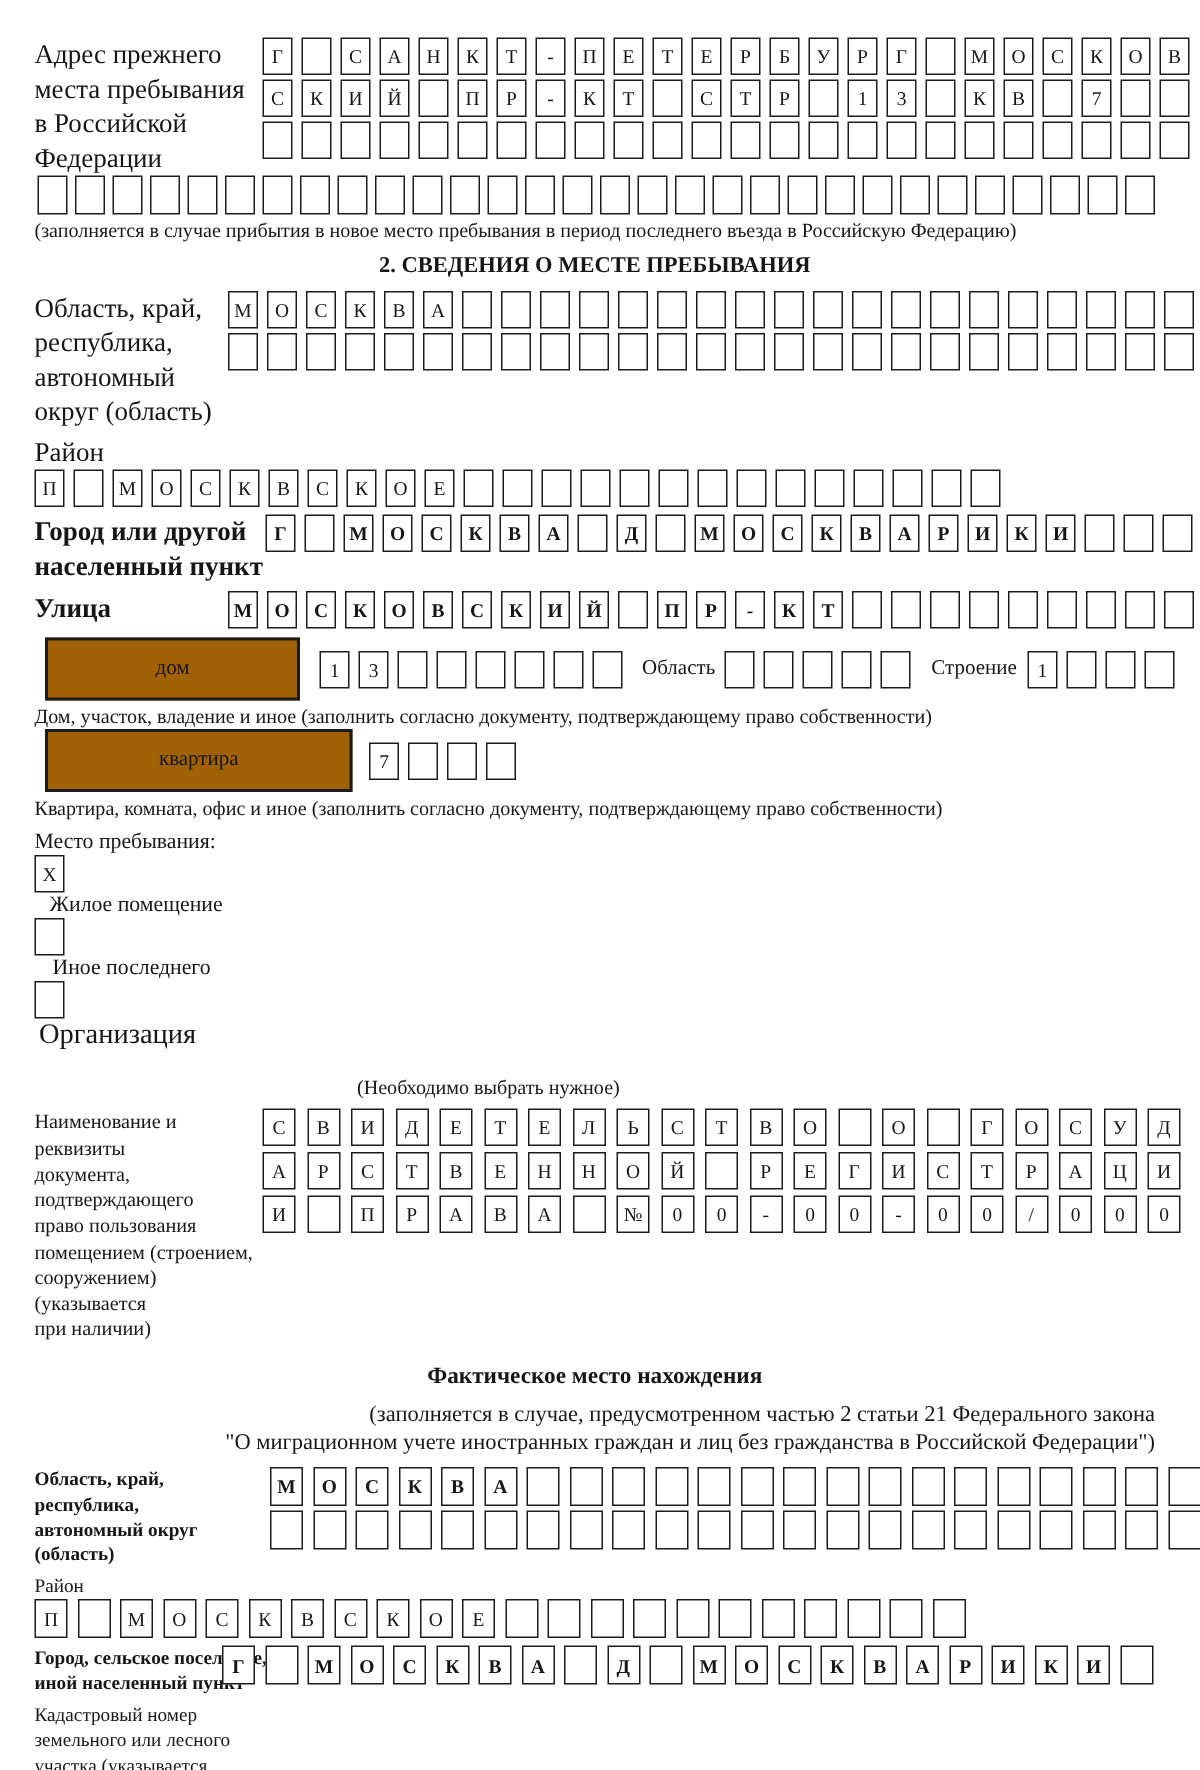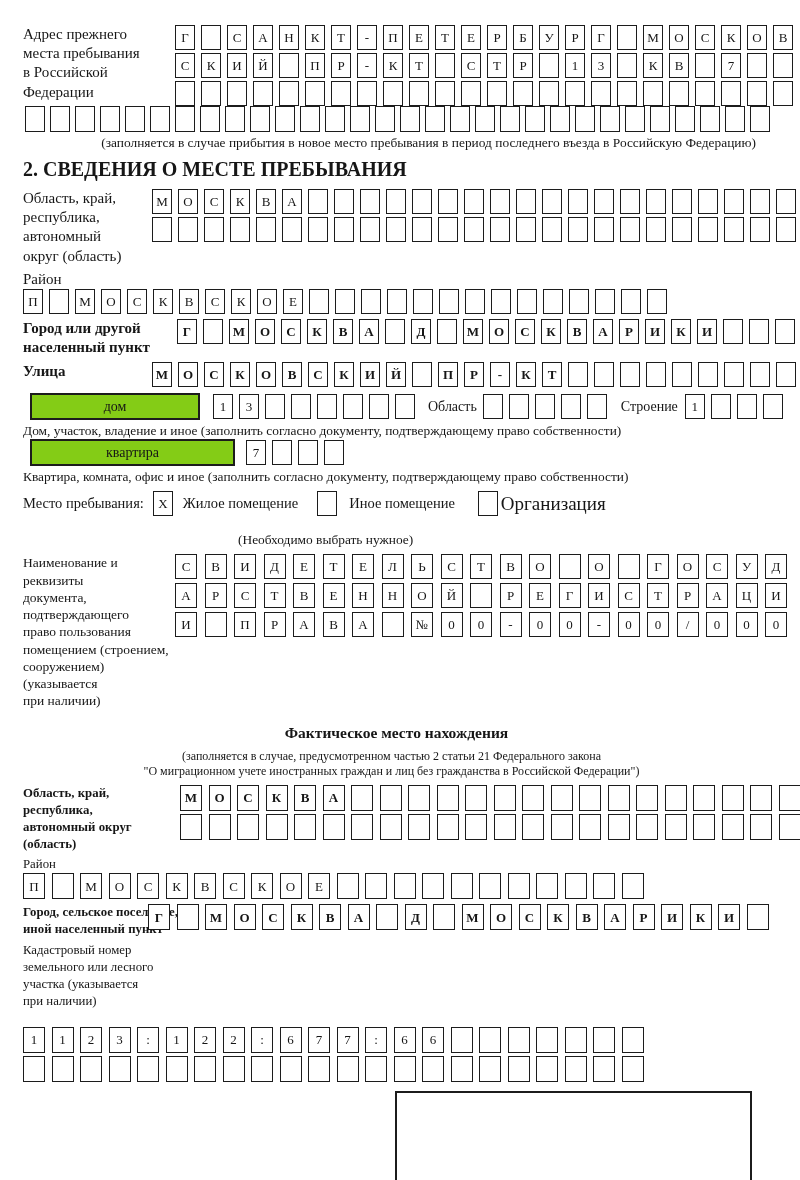--- a/index.html
+++ b/index.html
@@ -4,43 +4,43 @@
 <style>
   html,body{margin:0;padding:0;background:#fff;}
   .sheet{
     position:relative; width:800px; height:1180px; overflow:hidden;
     box-sizing:border-box; padding:25px 0 0 23px;
     background:#fff; color:#161616;
     font-family:"Liberation Serif","DejaVu Serif",serif;
   }
   .hdr-note{ text-align:right; padding-right:45px; font-size:15px; margin-bottom:19px;}
   .frow{ display:flex; align-items:flex-start; }
-  .lbl{ font-size:15px; line-height:1.28; white-space:pre-line; flex:0 0 auto;}
+  .lbl{ font-size:18px; line-height:1.28; white-space:pre-line; flex:0 0 auto;}
   .lbl.small{ font-size:12.8px; line-height:1.32; white-space:pre;}
   .cellcol{ display:flex; flex-direction:column; gap:3px;}
   .cells{ display:flex; gap:6px; flex-wrap:nowrap;}
   .cells .cell{
     box-sizing:border-box; flex:0 0 auto; width:20px; height:25px;
     border:1.8px solid #1c1c1c; display:inline-flex; align-items:center;
     justify-content:center; font-size:13px; line-height:1; background:#fff;
   }
   .cells.free{ gap:5px;} .cells.free .cell{ height:26px;}
   .cells.doc{ gap:7.5px;} .cells.doc .cell{ width:22px;}
   .cells.fwide{ gap:6.5px;} .cells.fwide .cell{ width:22px; height:26px;}
   .caption{ font-size:13.4px; margin-top:3px;}
-  .caption.center{ text-align:right; padding-right:44px;}
-  .h-sec{ text-align:left; font-weight:bold; font-size:20px; margin:7px 30px 8px 0;}
+  .caption.center{ text-align:left; padding-right:44px;}
+  .h-sec{ text-align:center; font-weight:bold; font-size:15px; margin:7px 30px 8px 0;}
   .namedbox{
-    box-sizing:border-box; border:2px solid #1c1c1c; height:27px;
+    box-sizing:border-box; border:2px solid #1c1c1c; height:42px;
     display:inline-flex; align-items:center; justify-content:center;
-    font-size:14px; flex:0 0 auto; background:#84cc16;
+    font-size:14px; flex:0 0 auto; background:#a16207;
   }
   .inline-lbl{ font-size:14px; padding-top:4px;}
   .fact-title{ text-align:center; font-weight:bold; font-size:15.5px; margin:14px 30px 7px 0;}
-  .fact-sub{ text-align:center; font-size:12px; padding-right:40px; line-height:1.3;}
+  .fact-sub{ text-align:right; font-size:15px; padding-right:30px; line-height:1.3;}
   .stamp{ box-sizing:border-box; margin:9px 0 0 372px; width:357px; height:175px; border:2px solid #1c1c1c; background:#fff;} .mt3{margin-top:0;} .mt4{margin-top:4px;flex-direction:column;} .mt5{margin-top:5px;font-weight:bold;} .mt6{margin-top:6px;}
 </style>
 </head>
 <body>
 
 <div class="sheet">
 
 
   <div class="frow">
     <div class="lbl" style="width:152px;">Адрес прежнего
@@ -354,30 +354,30 @@
     <div class="namedbox" style="width:205px;">квартира</div>
     <div class="cells" style="margin-left:11px;">
         <span class="cell">7</span>
         <span class="cell"></span>
         <span class="cell"></span>
         <span class="cell"></span>
       </div>
   </div>
   <div class="caption">Квартира, комната, офис и иное (заполнить согласно документу, подтверждающему право собственности)</div>
 
-  <div class="frow mt6" style="align-items:center;">
+  <div class="frow mt6" style="align-items:flex-start;flex-direction:column;">
     <div style="font-size:14.5px; margin-right:9px;">Место пребывания:</div>
     <div class="cells">
         <span class="cell">X</span>
       </div>
     <div style="font-size:14.5px; margin:0 19px 0 10px;">Жилое помещение</div>
     <div class="cells">
         <span class="cell"></span>
       </div>
-    <div style="font-size:14.5px; margin:0 23px 0 12px;">Иное помещение</div>
+    <div style="font-size:14.5px; margin:0 23px 0 12px;">Иное последнего</div>
     <div class="cells">
         <span class="cell"></span>
       </div>
     <div style="font-size:19px; margin-left:3px;">Организация</div>
   </div>
   <div class="caption" style="margin:16px 0 0 215px;">(Необходимо выбрать нужное)</div>
 
   <div class="frow mt6">
     <div class="lbl" style="width:152px; font-size:13.5px;">Наименование и реквизиты
 документа, подтверждающего

